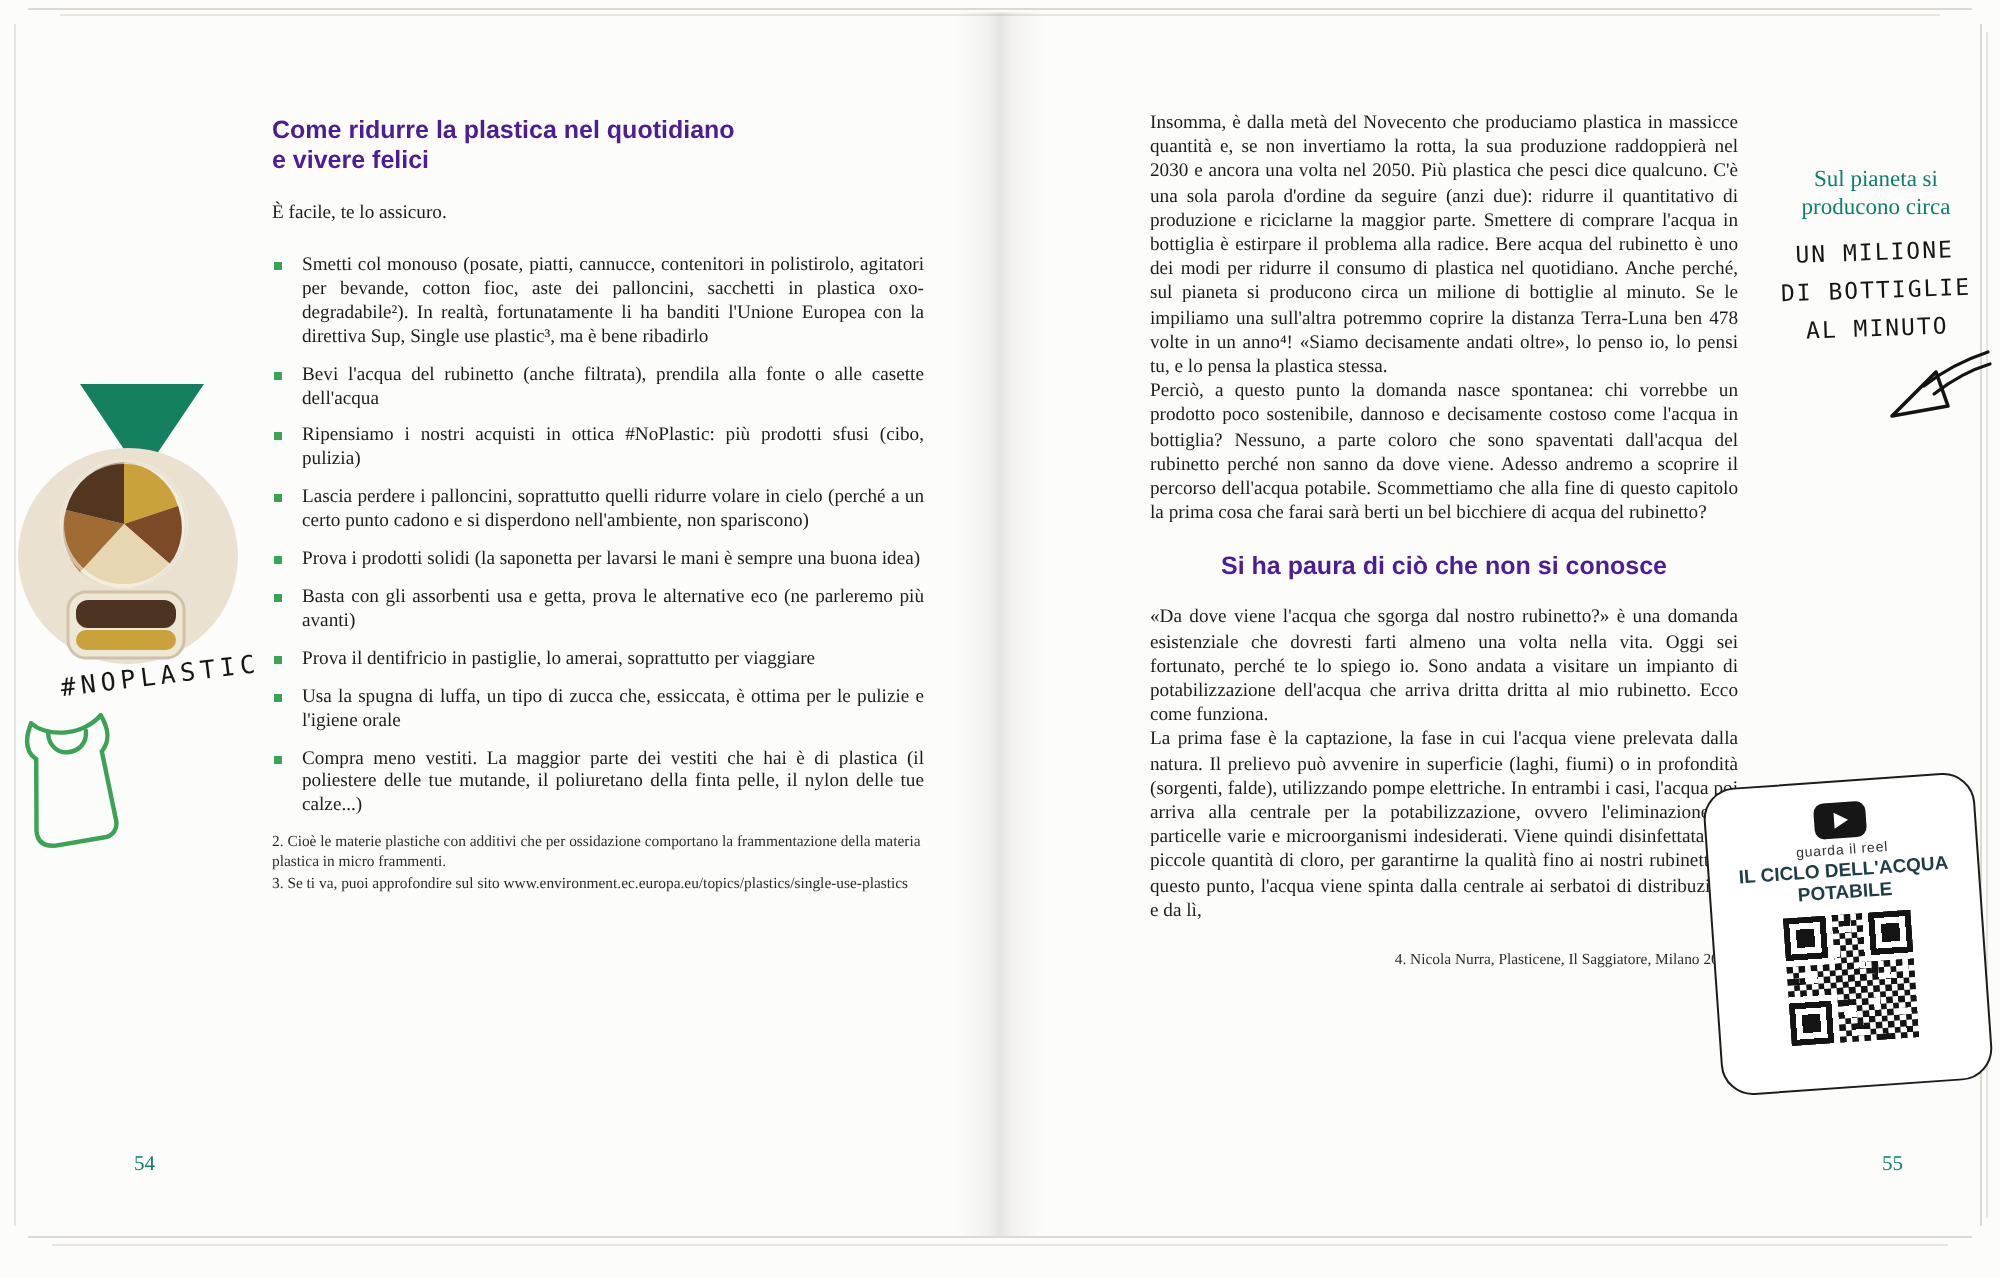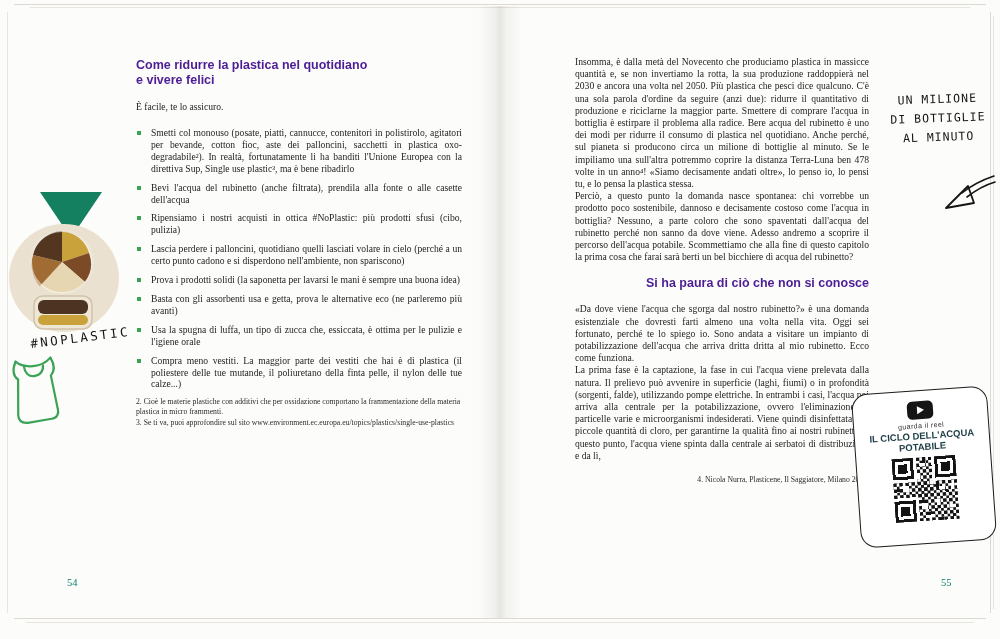--- a/index.html
+++ b/index.html
@@ -44,21 +44,21 @@
   
   .triangle{position:absolute;left:40px;top:192px;width:0;height:0;
     border-left:31px solid transparent;border-right:31px solid transparent;border-top:46px solid #15805f;}
   .jar{position:absolute;left:6px;top:218px;width:116px;height:116px;}
   .hashtag{position:absolute;left:30px;top:330px;font-family:"DejaVu Sans Mono",monospace;
     font-size:12.5px;letter-spacing:2.5px;color:#161616;transform:rotate(-7deg);}
   .bag{position:absolute;left:8px;top:352px;width:56px;height:74px;transform:rotate(-5deg);}
 
   
   .r-col{position:absolute;left:75px;top:56px;width:294px;}
-  h2.heading-teal{font-size:12.5px;line-height:15px;margin:13px 0 12px;text-align:right;}
+  h2.heading-teal{font-size:12.5px;line-height:15px;margin:13px 0 12px;text-align:center;}
   .footnote-r{margin-top:13px;font-size:7.7px;line-height:9.4px;color:#2b2b29;text-align:right;}
 
   
   .margin-note{position:absolute;left:383px;top:84px;width:110px;text-align:center;}
   .mn-teal{font-size:11.5px;line-height:13.5px;color:#0c7f6d;white-space:pre-line;}
   .mn-hand{margin-top:6px;font-family:"DejaVu Sans Mono",monospace;font-size:11.5px;line-height:19px;
     letter-spacing:1px;color:#161616;white-space:pre-line;transform:rotate(-2deg);}
   .arrow{position:absolute;left:438px;top:172px;width:58px;height:46px;}
 
   
@@ -124,29 +124,33 @@
         <li>
             <span class="bmark"></span>
             <span class="btext">Bevi l'acqua del rubinetto (anche filtrata), prendila alla fonte o alle casette dell'acqua</span>
           </li>
         <li>
             <span class="bmark"></span>
             <span class="btext">Ripensiamo i nostri acquisti in ottica #NoPlastic: più prodotti sfusi (cibo, pulizia)</span>
           </li>
         <li>
             <span class="bmark"></span>
-            <span class="btext">Lascia perdere i palloncini, quotidiano quelli lasciati volare in cielo (perché a un certo punto cadono e si disperdono nell'ambiente, non spariscono)</span>
+            <span class="btext">Lascia perdere i palloncini, soprattutto quelli ridurre volare in cielo (perché a un certo punto cadono e si disperdono nell'ambiente, non spariscono)</span>
           </li>
         <li>
             <span class="bmark"></span>
             <span class="btext">Prova i prodotti solidi (la saponetta per lavarsi le mani è sempre una buona idea)</span>
           </li>
         <li>
             <span class="bmark"></span>
             <span class="btext">Basta con gli assorbenti usa e getta, prova le alternative eco (ne parleremo più avanti)</span>
+          </li>
+        <li>
+            <span class="bmark"></span>
+            <span class="btext">Prova il dentifricio in pastiglie, lo amerai, soprattutto per viaggiare</span>
           </li>
         <li>
             <span class="bmark"></span>
             <span class="btext">Usa la spugna di luffa, un tipo di zucca che, essiccata, è ottima per le pulizie e l'igiene orale</span>
           </li>
         <li>
             <span class="bmark"></span>
             <span class="btext">Compra meno vestiti. La maggior parte dei vestiti che hai è di plastica (il poliestere delle tue mutande, il poliuretano della finta pelle, il nylon delle tue calze...)</span>
           </li>
       </ul>
@@ -165,20 +169,22 @@
     <div class="r-col">
       <p class="body-text">Insomma, è dalla metà del Novecento che produciamo plastica in massicce quantità e, se non invertiamo la rotta, la sua produzione raddoppierà nel 2030 e ancora una volta nel 2050. Più plastica che pesci dice qualcuno. C'è una sola parola d'ordine da seguire (anzi due): ridurre il quantitativo di produzione e riciclarne la maggior parte. Smettere di comprare l'acqua in bottiglia è estirpare il problema alla radice. Bere acqua del rubinetto è uno dei modi per ridurre il consumo di plastica nel quotidiano. Anche perché, sul pianeta si producono circa un milione di bottiglie al minuto. Se le impiliamo una sull'altra potremmo coprire la distanza Terra-Luna ben 478 volte in un anno⁴! «Siamo decisamente andati oltre», lo penso io, lo pensi tu, e lo pensa la plastica stessa.</p>
       <p class="body-text">Perciò, a questo punto la domanda nasce spontanea: chi vorrebbe un prodotto poco sostenibile, dannoso e decisamente costoso come l'acqua in bottiglia? Nessuno, a parte coloro che sono spaventati dall'acqua del rubinetto perché non sanno da dove viene. Adesso andremo a scoprire il percorso dell'acqua potabile. Scommettiamo che alla fine di questo capitolo la prima cosa che farai sarà berti un bel bicchiere di acqua del rubinetto?</p>
       <h2 class="heading-teal">Si ha paura di ciò che non si conosce</h2>
       <p class="body-text">«Da dove viene l'acqua che sgorga dal nostro rubinetto?» è una domanda esistenziale che dovresti farti almeno una volta nella vita. Oggi sei fortunato, perché te lo spiego io. Sono andata a visitare un impianto di potabilizzazione dell'acqua che arriva dritta dritta al mio rubinetto. Ecco come funziona.</p>
       <p class="body-text">La prima fase è la captazione, la fase in cui l'acqua viene prelevata dalla natura. Il prelievo può avvenire in superficie (laghi, fiumi) o in profondità (sorgenti, falde), utilizzando pompe elettriche. In entrambi i casi, l'acqua poi arriva alla centrale per la potabilizzazione, ovvero l'eliminazione di particelle varie e microorganismi indesiderati. Viene quindi disinfettata con piccole quantità di cloro, per garantirne la qualità fino ai nostri rubinetti. A questo punto, l'acqua viene spinta dalla centrale ai serbatoi di distribuzione e da lì,</p>
       <p class="footnote-r">4. Nicola Nurra, Plasticene, Il Saggiatore, Milano 2022.</p>
     </div>
 
     <div class="margin-note">
+      <div class="mn-teal">Sul pianeta si
+producono circa</div>
       <div class="mn-hand">UN MILIONE
 DI BOTTIGLIE
 AL MINUTO</div>
     </div>
 
     <svg class="arrow" viewBox="0 0 58 46" aria-hidden="true">
       <path d="M56,4 C44,8 34,13 24,21" fill="none" stroke="#141414" stroke-width="1.6" stroke-linecap="round"></path>
       <path d="M57,10 C47,13 38,18 29,25" fill="none" stroke="#141414" stroke-width="1.6" stroke-linecap="round"></path>
       <path d="M30,14 L8,36 L36,31 Z" fill="none" stroke="#141414" stroke-width="1.8" stroke-linejoin="round"></path>
     </svg>

